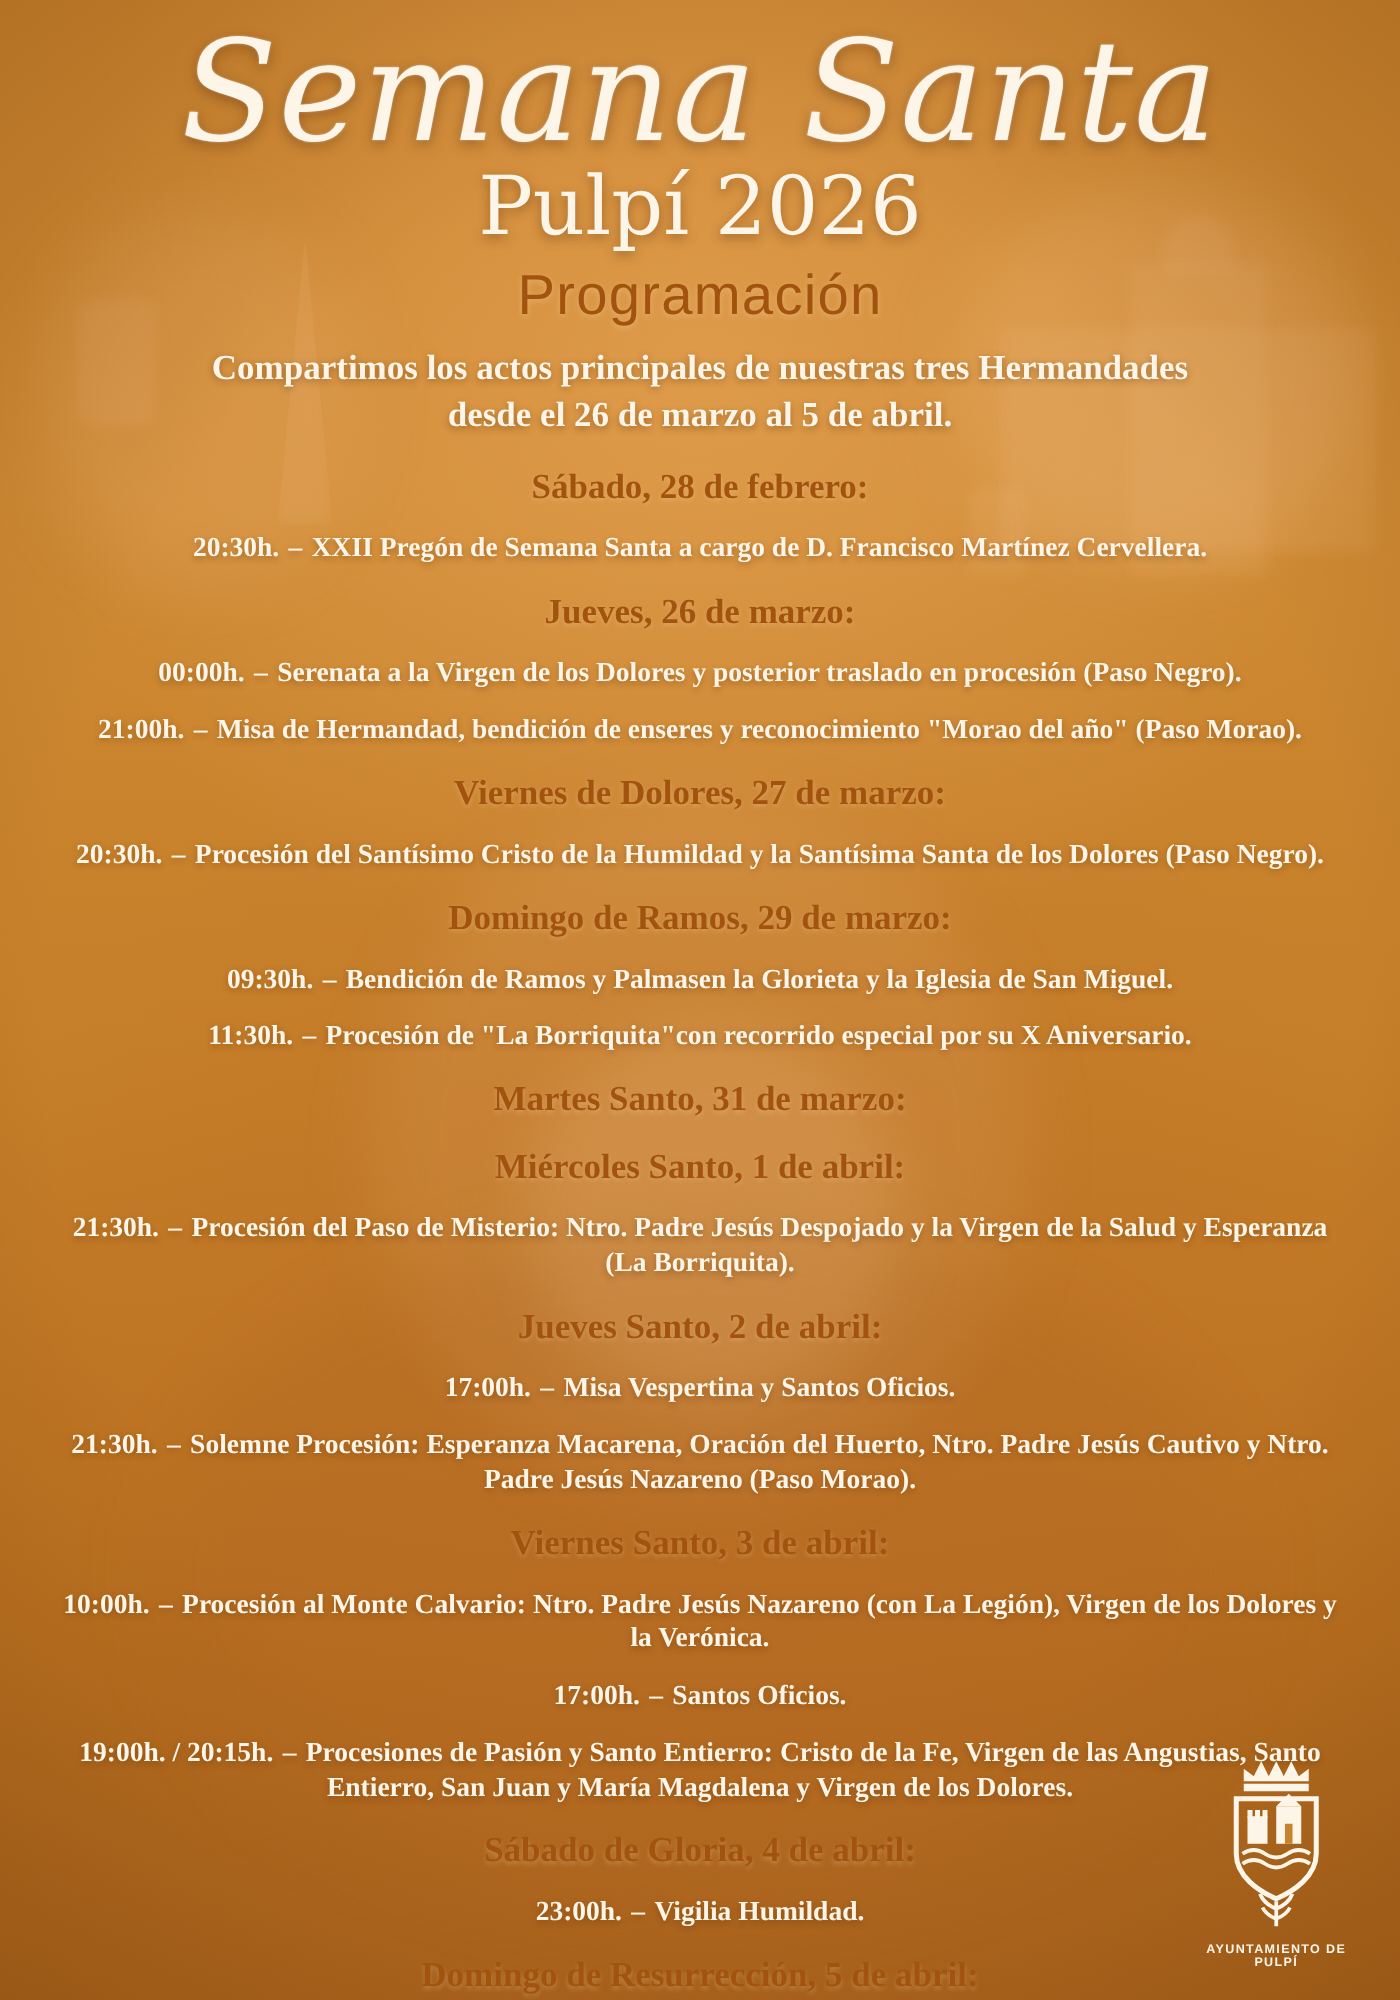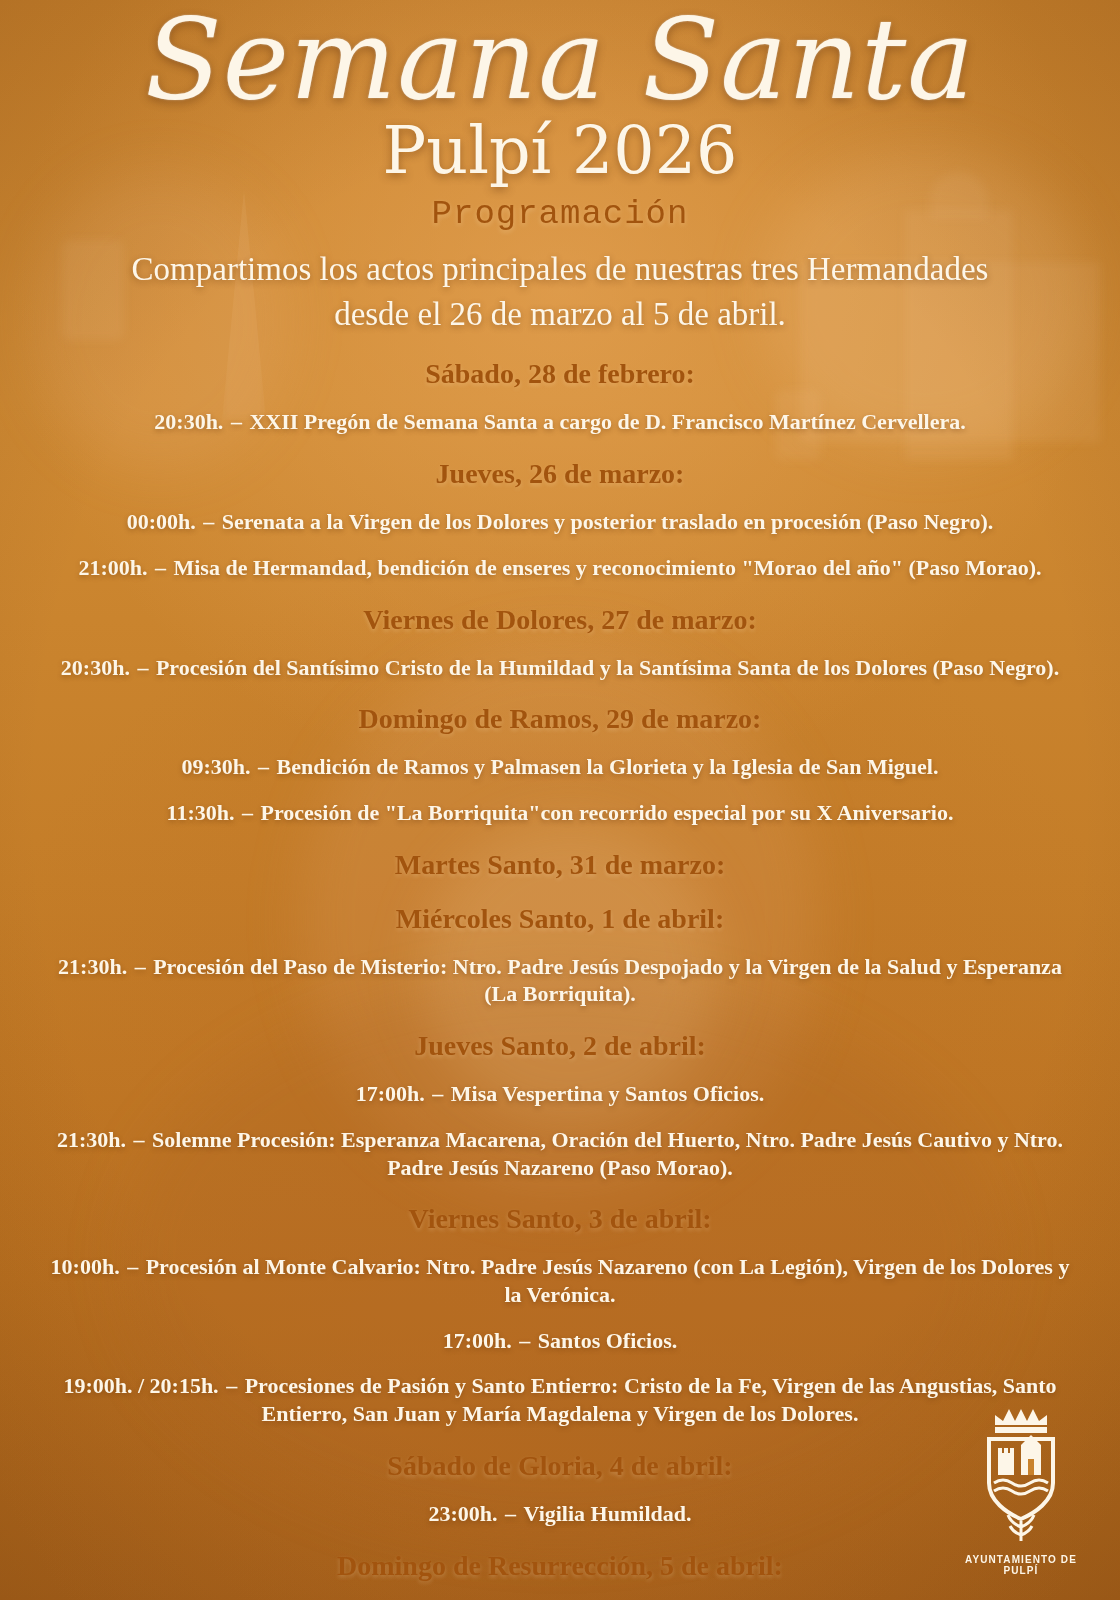--- a/index.html
+++ b/index.html
@@ -54,21 +54,21 @@
   .bg-art .vignette {
     position: absolute; inset: 0;
     background: radial-gradient(ellipse 85% 75% at 50% 50%, rgba(0,0,0,0) 55%, rgba(90,45,10,0.25) 100%);
   }
 
   
   .content { position: relative; z-index: 3; text-align: center; }
 
   .title {
     margin: 0;
-    padding-top: 3px;
+    padding-top: 18px;
     font-family: "DejaVu Serif", serif;
     font-size: 112px;
     line-height: 1.0;
     font-style: italic;
     color: #fdf6e8;
     letter-spacing: 1px;
     text-shadow: 0 3px 10px rgba(90,45,10,0.45), 0 0 2px rgba(255,255,255,0.6);
     font-weight: 400;
   }
 
@@ -77,34 +77,34 @@
     font-family: "DejaVu Serif", serif;
     font-size: 65px;
     line-height: 1.05;
     color: #fdf6e8;
     text-shadow: 0 3px 9px rgba(90,45,10,0.45);
     font-weight: 400;
   }
 
   .program-word {
     margin: 10px 0 0;
-    font-family: Liberation Mono, monospace;
-    font-size: 34px;
+    font-family: Liberation Sans, sans-serif;
+    font-size: 45px;
     font-weight: 400;
     color: #a2540e;
     letter-spacing: 1px;
     text-shadow: 0 2px 5px rgba(255,235,200,0.30);
   }
 
   .intro {
     margin: 14px auto 0;
     width: 880px;
-    font-size: 33px;
+    font-size: 28px;
     line-height: 1.35;
-    font-weight: 400;
+    font-weight: 700;
     color: #fdf6e8;
     text-shadow: 0 2px 6px rgba(100,50,10,0.45);
   }
 
   .schedule { margin-top: 16px; }
 
   .day { margin-bottom: 4px; }
 
   .day-head {
     font-size: 28px;

